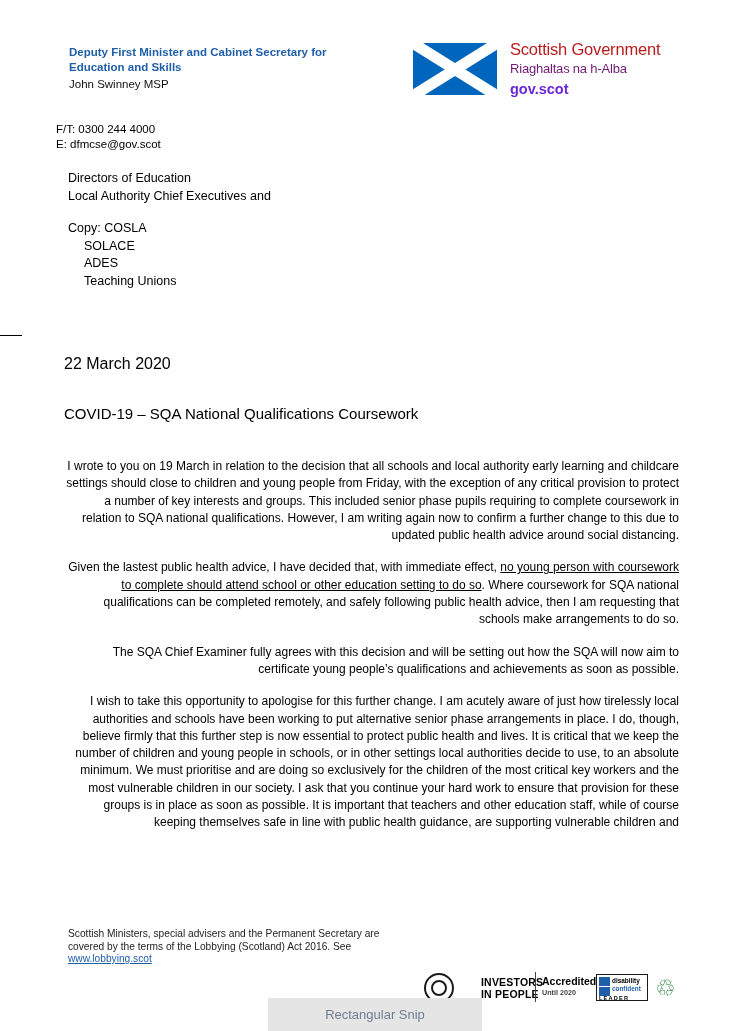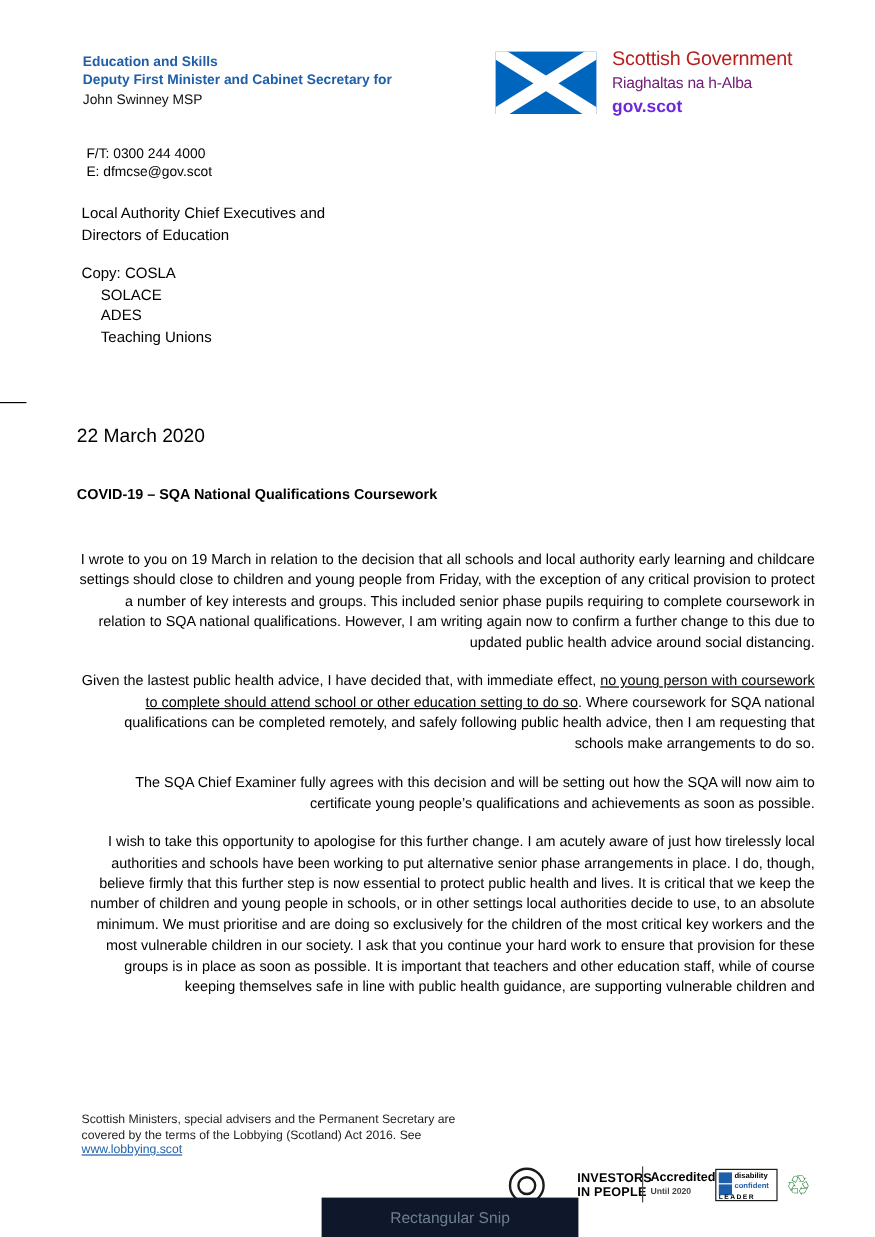--- a/index.html
+++ b/index.html
@@ -102,21 +102,21 @@
     font-size: 14.5px;
     font-weight: bold;
     line-height: 18px;
     margin-top: 2px;
     color: #6d28d9;
   }
 
   
   .contact {
     position: absolute;
-    left: 72px;
+    left: 56px;
     top: 122px;
     font-size: 11.5px;
     line-height: 15px;
   }
   .addressee {
     position: absolute;
     left: 68px;
     top: 170px;
     font-size: 12.5px;
     line-height: 17.5px;
@@ -145,22 +145,22 @@
   .letter-date {
     position: absolute;
     left: 64px;
     top: 355px;
     font-size: 16px;
   }
   .subject {
     position: absolute;
     left: 64px;
     top: 405px;
-    font-size: 12px;
-    font-weight: bold;
+    font-size: 15px;
+    font-weight: normal;
   }
 
   .body-copy {
     position: absolute;
     left: 64px;
     top: 458px;
     width: 615px;
     font-size: 12px;
     line-height: 17.3px;
     text-align: right;
@@ -302,36 +302,36 @@
     font-size: 23px;
     line-height: 24px;
   }
 
   .snip-overlay {
     position: absolute;
     left: 268px;
     top: 998px;
     width: 214px;
     height: 33px;
-    background: #0f172a;
+    background: #e5e5e5;
     color: #6f7f92;
     font-size: 13px;
     line-height: 33px;
     text-align: center;
   }
 </style>
 </head>
 <body>
 
 <div class="page">
 
   <div class="header">
     <div class="sender-block">
+      <div class="sender-title">Deputy First Minister and Cabinet Secretary for</div>
       <div class="sender-title">Education and Skills</div>
-      <div class="sender-title">Deputy First Minister and Cabinet Secretary for</div>
       <div class="sender-name">John Swinney MSP</div>
     </div>
 
     <div class="crest">
       <div class="flag">
         <div class="d1"></div>
         <div class="d2"></div>
       </div>
       <div class="gov-text">
         <div class="gov-line1">Scottish Government</div>
@@ -340,22 +340,22 @@
       </div>
     </div>
   </div>
 
   <div class="contact">
     <div>F/T: 0300 244 4000</div>
     <div>E: dfmcse@gov.scot</div>
   </div>
 
   <div class="addressee">
+    <div>Directors of Education</div>
     <div>Local Authority Chief Executives and</div>
-    <div>Directors of Education</div>
   </div>
 
   <div class="copy-block">
     <div class="copy-label">Copy: COSLA</div>
     <div class="copy-list">SOLACE</div>
     <div class="copy-list">ADES</div>
     <div class="copy-list">Teaching Unions</div>
   </div>
 
   <div class="left-rule"></div>

